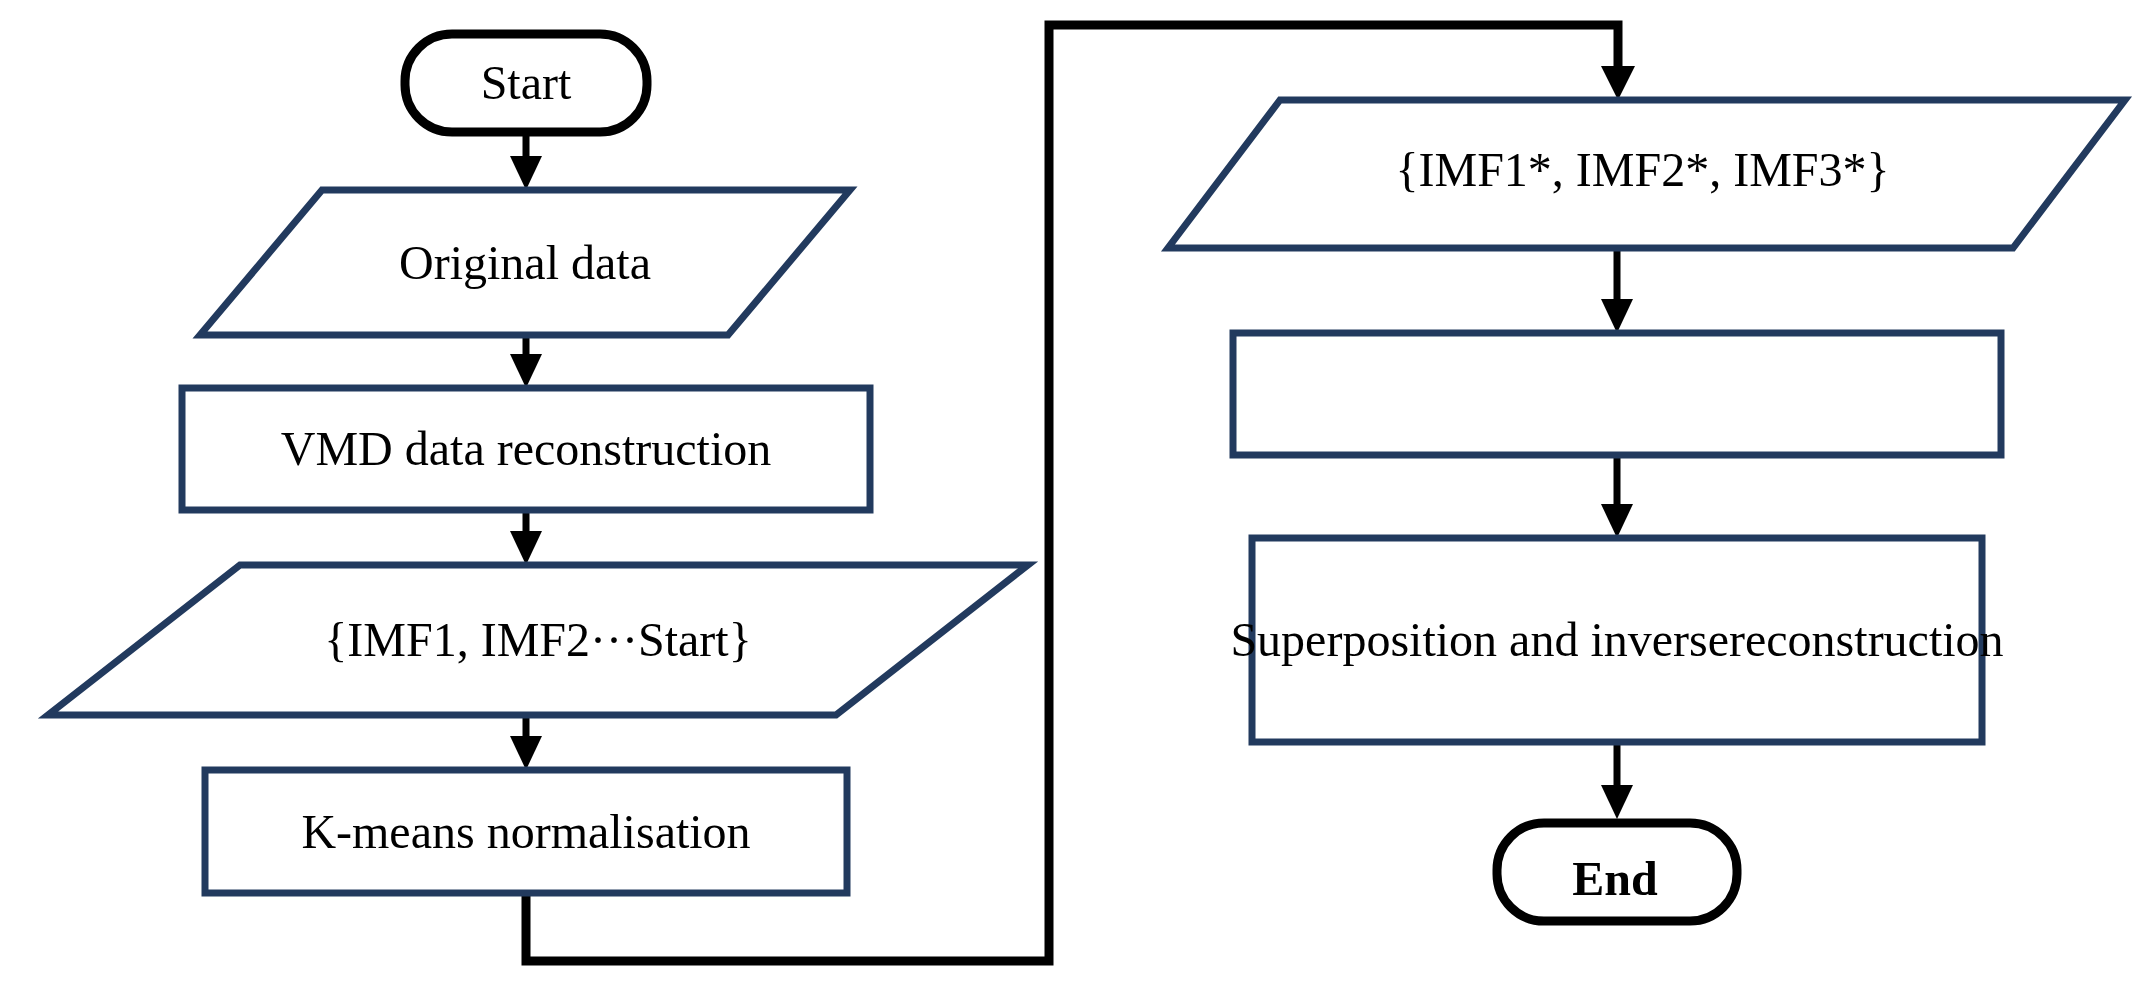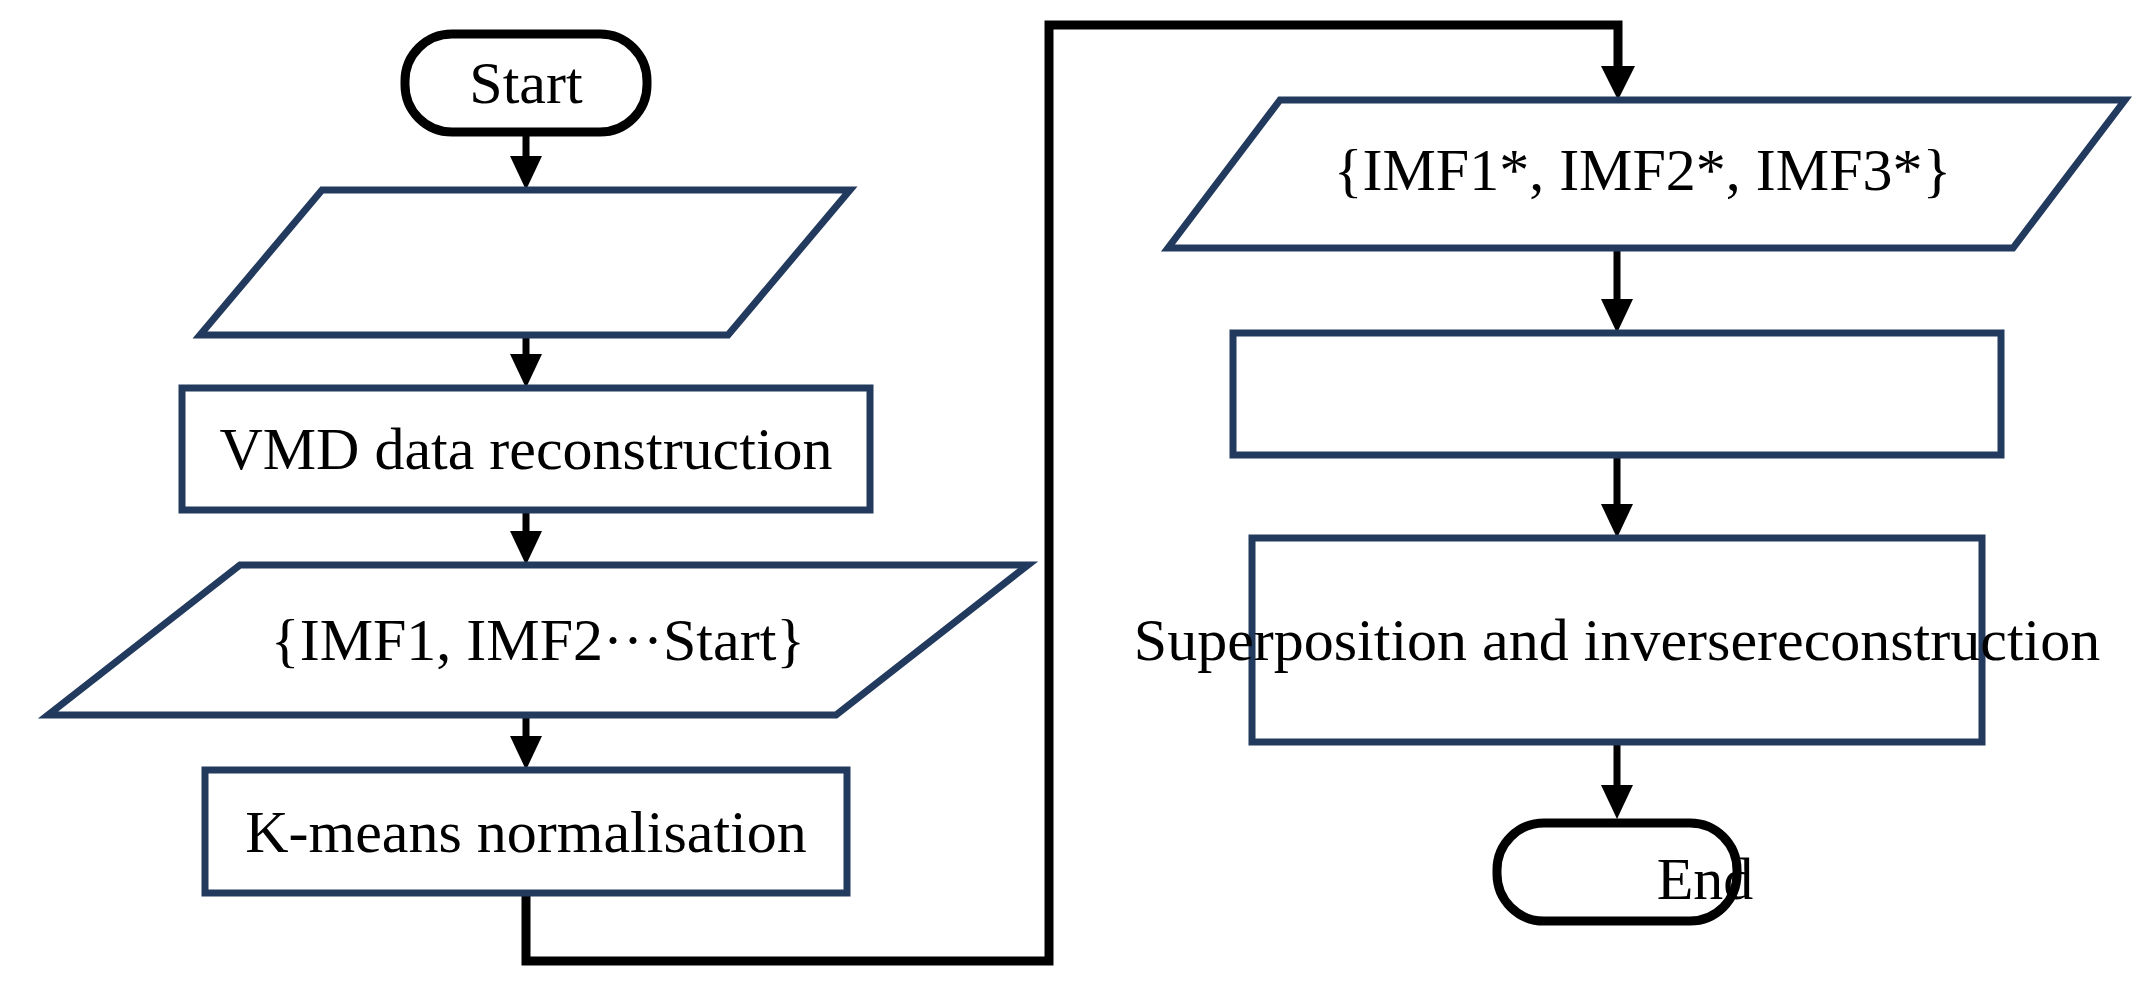--- a/index.html
+++ b/index.html
@@ -49,21 +49,21 @@
     fill: #000000;
     stroke: none;
   }
   
   .label {
     position: absolute;
     display: flex;
     align-items: center;
     justify-content: center;
     text-align: center;
-    font-size: 60px;
+    font-size: 48px;
     line-height: 1.2;
     white-space: nowrap;
     color: #000000;
   }
   .label.multiline {
     line-height: 82px;
   }
 </style>
 </head>
 <body>
@@ -126,30 +126,31 @@
 
     <rect class="shape-process" x="1233" y="333" width="768" height="122"></rect>
 
     <rect class="shape-process" x="1252" y="538" width="730" height="204"></rect>
 
     <rect class="shape-terminator" x="1497" y="823" width="240" height="98" rx="47"></rect>
   </svg>
 
   <div class="label" style="left:401px; top:30px; width:250px; height:106px;">Start</div>
 
+  <div class="label" style="left:200px; top:190px; width:650px; height:145px;">Original data</div>
 
   <div class="label" style="left:182px; top:388px; width:688px; height:122px;">VMD data reconstruction</div>
 
   <div class="label" style="left:48px; top:565px; width:980px; height:150px;">{IMF1, IMF2···Start}</div>
 
   <div class="label" style="left:205px; top:770px; width:642px; height:123px;">K-means normalisation</div>
 
   <div class="label" style="left:1170px; top:96px; width:945px; height:148px;">{IMF1*, IMF2*, IMF3*}</div>
 
 
   <div class="label multiline" style="left:1252px; top:538px; width:730px; height:204px;">
     <div>Superposition and inverse</div>
     <div>reconstruction</div>
   </div>
 
-  <div class="label" style="left:1585px; top:819px; width:240px; height:120px;">End</div>
+  <div class="label" style="left:1495px; top:819px; width:240px; height:120px;font-weight:bold;">End</div>
 
 </div>
 
 </body></html>

